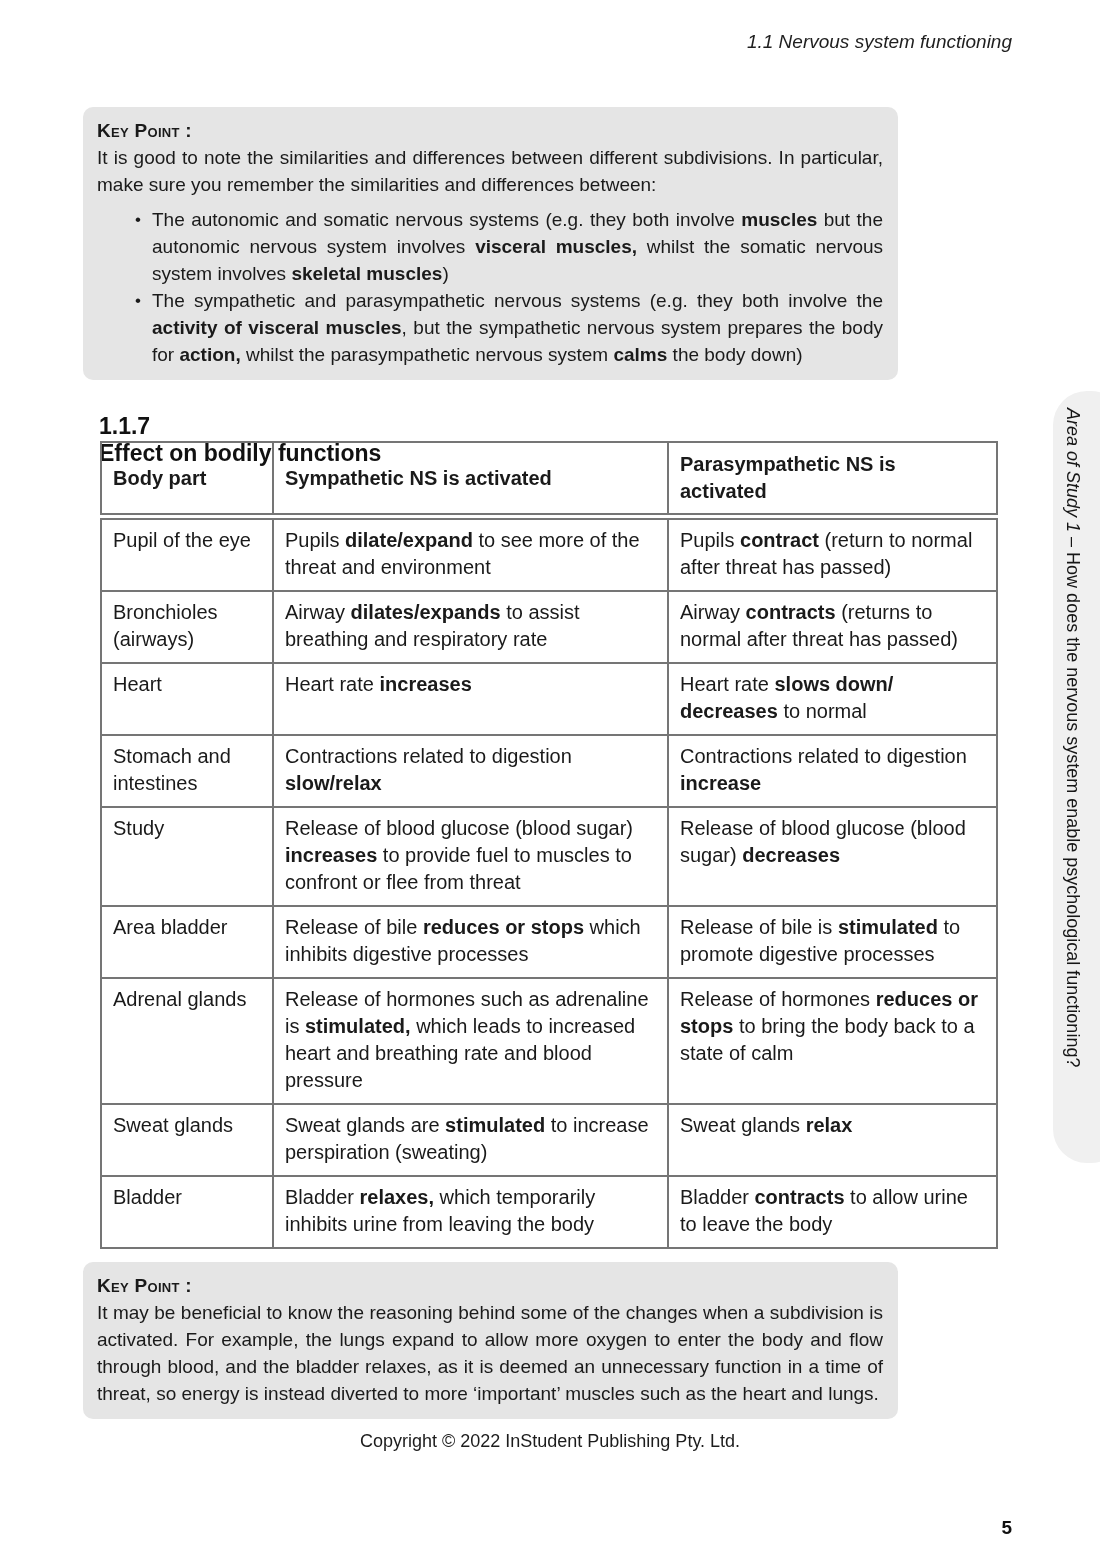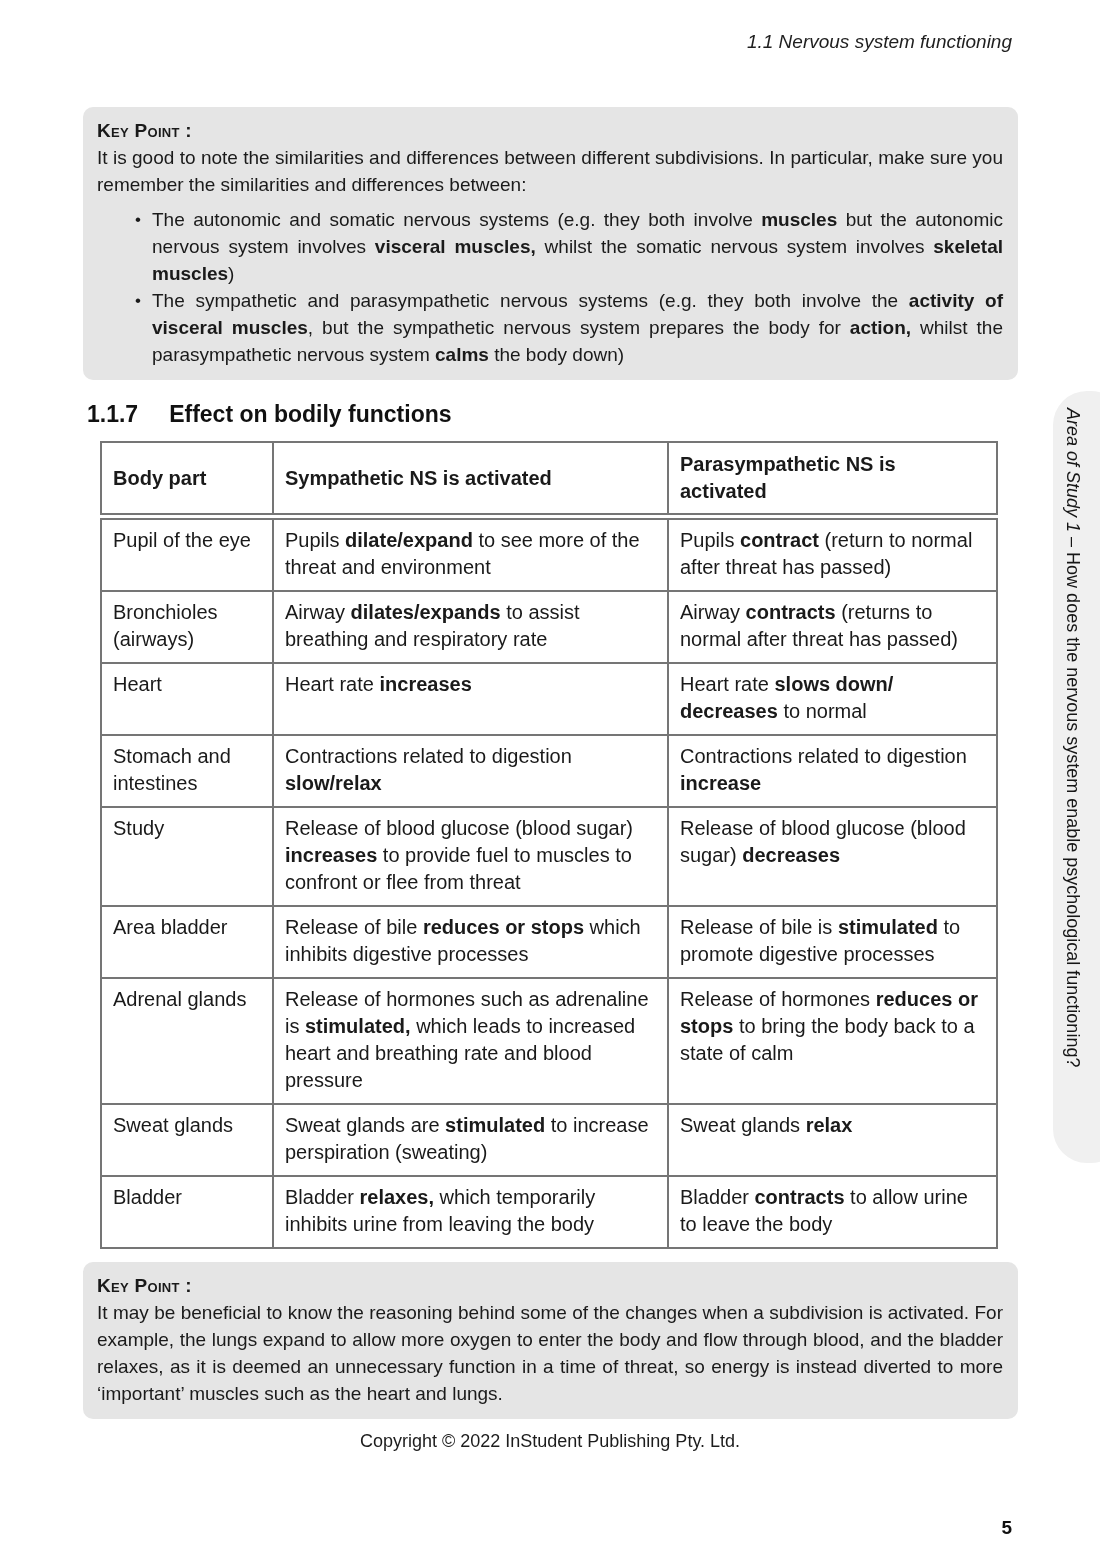--- a/index.html
+++ b/index.html
@@ -15,21 +15,21 @@
   .page { position: absolute; inset: 0; overflow: hidden; }
 
   
   .page-header {
     position: absolute; top: 31px; right: 88px;
     font-style: italic; font-size: 19px; color: #1f1f1f;
   }
 
   
   .keypoint {
-    position: absolute; left: 83px; width: 935px;
+    position: absolute; left: 83px; width: 815px;
     background: #e5e5e5; border-radius: 10px;
     padding: 10px 15px 12px 14px;
     font-size: 19px; line-height: 27px;
     text-align: justify;
   }
   .keypoint-top { top: 107px; }
   .keypoint-bottom { top: 1262px; }
   .kp-label {
     font-weight: 700; font-variant: small-caps;
     letter-spacing: 0.3px; text-align: left;
@@ -39,22 +39,23 @@
   .kp-bullets li { position: relative; padding-left: 17px; }
   .kp-bullets li::before {
     content: "\2022";
     position: absolute; left: 0; top: 0;
     font-size: 17px;
   }
 
   
   .section-heading {
     position: absolute; left: 83px; top: 397px;
-    margin: 4px; font-size: 23px; font-weight: 700; color: #111;
+    margin: 16px; font-size: 23px; font-weight: 700; color: #111;
     display: flex;
+    flex-direction: column;
   }
   .sec-num { margin-right: 31px; }
 
   
   .bf-table {
     position: absolute; left: 100px; top: 441px;
     width: 896px;
     border-collapse: collapse; table-layout: fixed;
     font-size: 20px; line-height: 27px;
   }

